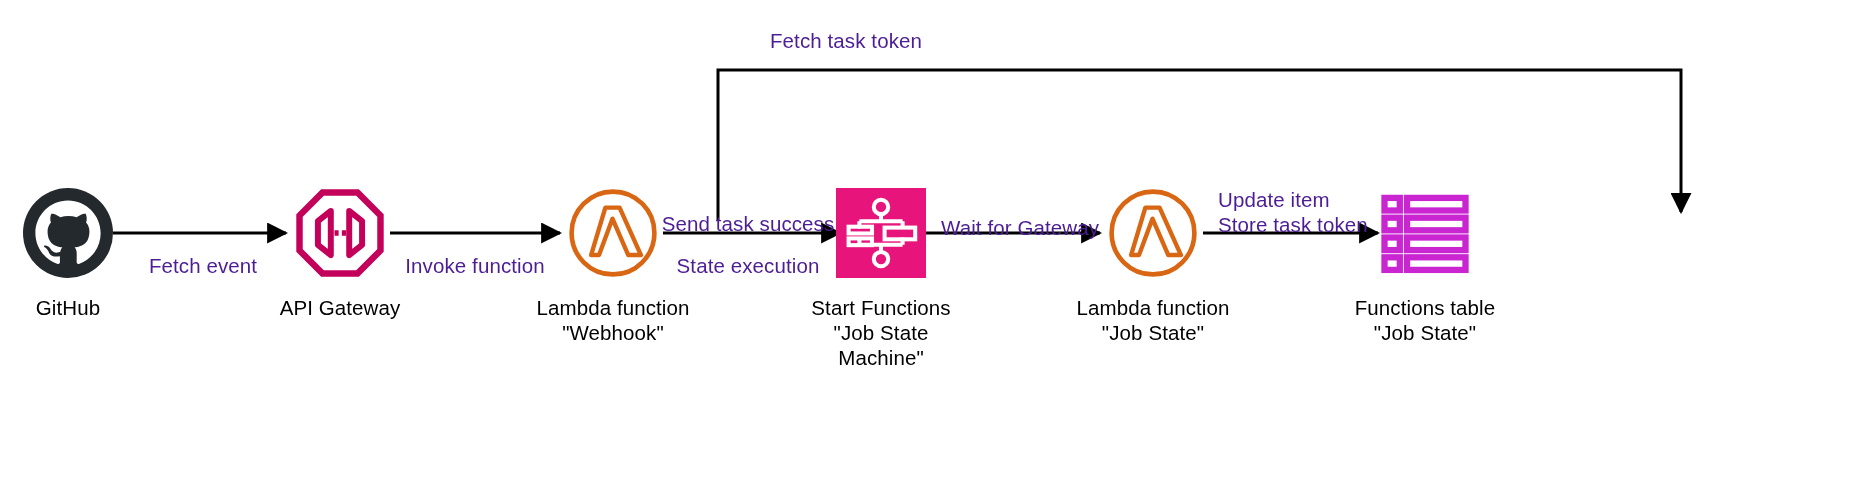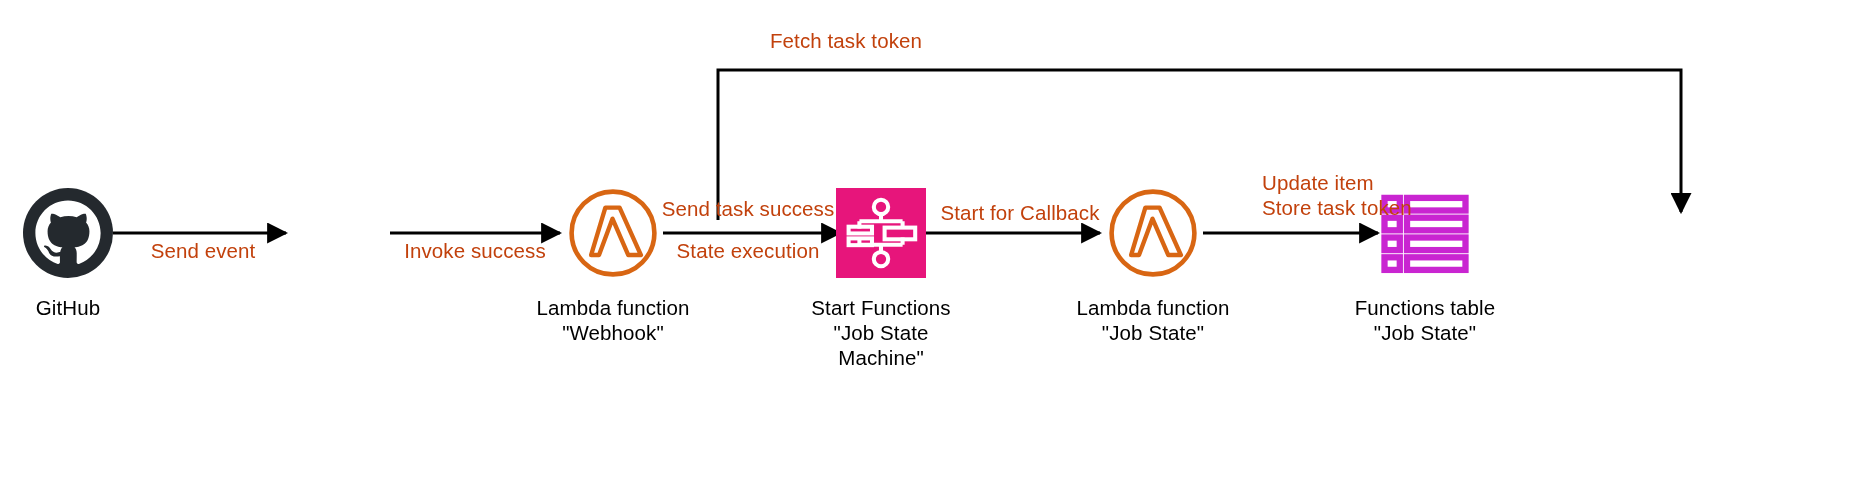--- a/index.html
+++ b/index.html
@@ -42,23 +42,23 @@
     line-height: 25px;
     white-space: pre-line;
     letter-spacing: 0.1px;
   }
   .edge-label {
     position: absolute;
     font-size: 20.5px;
     line-height: 25px;
     white-space: pre-line;
     letter-spacing: 0.1px;
-    color: #c2410c;
+    color: #4c1d95;
   }
-  .el-center { text-align: center; transform: translateX(-50%); }
+  .el-center { text-align: center; transform: translateX(-50%); margin-top: 15px; }
   .el-left   { text-align: left; }
 </style>
 </head>
 <body>
 
 <div id="canvas">
 
   <svg id="wires" viewBox="0 0 1850 500" xmlns="http://www.w3.org/2000/svg">
     <defs>
       <marker id="arrow" viewBox="0 0 10 10" refX="9" refY="5" markerWidth="7" markerHeight="7" orient="auto-start-reverse">
@@ -87,20 +87,32 @@
           0-.14-.01-.6-.01-1.09-1.45.27-1.83-.35-1.95-.67-.07-.17-.36-.68-.61-.82-.21-.11-.51-.39-.01-.4
           .47-.01.8.43.91.61.53.9 1.39.64 1.73.49.05-.39.21-.65.38-.8-1.29-.14-2.64-.64-2.64-2.86
           0-.63.23-1.15.6-1.56-.06-.14-.26-.74.06-1.53 0 0 .49-.15 1.6.6.46-.13.96-.2 1.46-.2s1 .07
           1.46.2c1.11-.76 1.6-.6 1.6-.6.32.79.12 1.39.06 1.53.37.41.6.92.6 1.56 0 2.23-1.36 2.72-2.65
           2.86.21.18.39.53.39 1.08 0 .78-.01 1.4-.01 1.6 0 .15.11.34.4.28A5.81 5.81 0 0 0 13.8 8c0-3.2-2.6-5.8-5.8-5.8z"></path>
       </svg>
     </div>
     <div class="node-label">GitHub</div>
   </div>
 
+  <div class="node" style="left:250px; top:187px;">
+    <div class="node-icon">
+      <svg width="92" height="92" viewBox="0 0 100 100" aria-hidden="true">
+        <polygon points="31,6 69,6 94,31 94,69 69,94 31,94 6,69 6,31" fill="none" stroke="#C3005A" stroke-width="7"></polygon>
+        <path d="M40 26 L26 37 L26 63 L40 74 Z" fill="none" stroke="#C3005A" stroke-width="6.5" stroke-linejoin="round"></path>
+        <path d="M60 26 L74 37 L74 63 L60 74 Z" fill="none" stroke="#C3005A" stroke-width="6.5" stroke-linejoin="round"></path>
+        <rect x="44" y="47" width="4.5" height="6" fill="#C3005A"></rect>
+        <rect x="52" y="47" width="4.5" height="6" fill="#C3005A"></rect>
+      </svg>
+    </div>
+    <div class="node-label">API Gateway</div>
+  </div>
 
   <div class="node" style="left:523px; top:187px;">
     <div class="node-icon">
       <svg width="92" height="92" viewBox="0 0 100 100" aria-hidden="true">
         <circle cx="50" cy="50" r="45" fill="none" stroke="#D86613" stroke-width="5"></circle>
         <path d="M31 20 L49 20 L76 80 L60 80 L40 34 L23 80 L13 80 Z" fill="none" stroke="#D86613" stroke-width="5.5" stroke-linejoin="round" transform="translate(9,0) scale(0.86) translate(7,6)"></path>
       </svg>
     </div>
     <div class="node-label">Lambda function
 "Webhook"</div>
@@ -147,28 +159,28 @@
           <rect x="30" y="55" width="65" height="14"></rect>
           <rect x="5" y="77" width="17" height="14"></rect>
           <rect x="30" y="77" width="65" height="14"></rect>
         </g>
       </svg>
     </div>
     <div class="node-label">Functions table
 "Job State"</div>
   </div>
 
-  <div class="edge-label el-center" style="left:203px; top:238px;">Send event</div>
+  <div class="edge-label el-center" style="left:203px; top:238px;">Fetch event</div>
 
-  <div class="edge-label el-center" style="left:475px; top:238px;">Invoke success</div>
+  <div class="edge-label el-center" style="left:475px; top:238px;">Invoke function</div>
 
   <div class="edge-label el-center" style="left:748px; top:196px;">Send task success</div>
 
   <div class="edge-label el-center" style="left:748px; top:238px;">State execution</div>
 
-  <div class="edge-label el-center" style="left:1020px; top:200px;">Start for Callback</div>
+  <div class="edge-label el-center" style="left:1020px; top:200px;">Wait for Gateway</div>
 
-  <div class="edge-label el-left" style="left:1218px; top:170px;margin-left:44px;">Update item
+  <div class="edge-label el-left" style="left:1218px; top:187px;">Update item
 Store task token</div>
 
   <div class="edge-label el-left" style="left:770px; top:28px;">Fetch task token</div>
 
 </div>
 
 </body></html>

